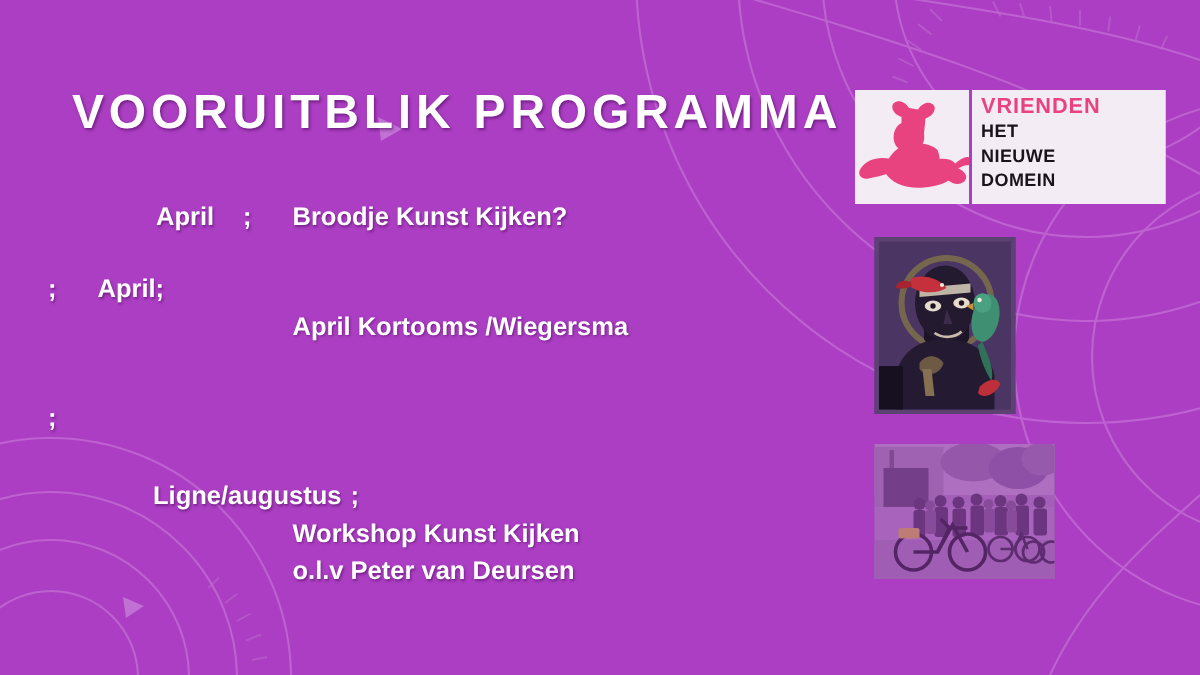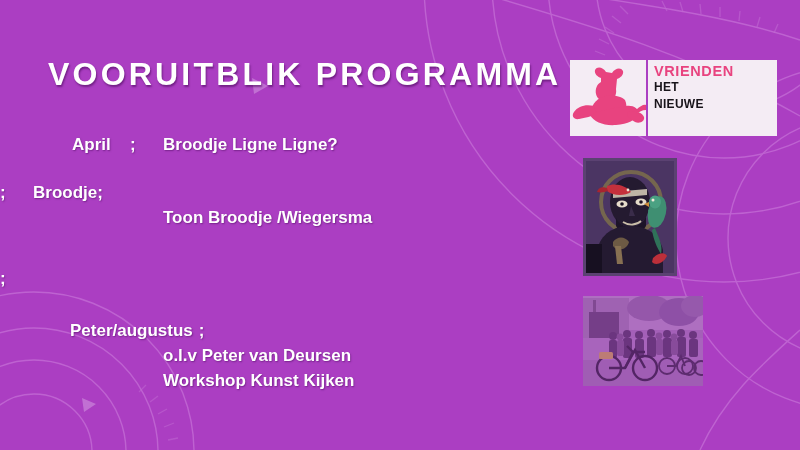--- a/index.html
+++ b/index.html
@@ -41,21 +41,21 @@
     white-space: nowrap;
   }
 
   
   #program {
     position: absolute;
     left: 0;
     top: 132px;
     width: 560px;
   }
-  .entry { position: relative; }
+  .entry { position: relative; padding-left: 32px; }
   .line {
     color: #ffffff;
     font-size: 17px;
     font-weight: bold;
     line-height: 25px;
     text-shadow: 0.8px 1.2px 1.6px rgba(70,8,85,0.5);
     white-space: nowrap;
     display: flex;
   }
   .line .mon {
@@ -219,51 +219,51 @@
   </div>
 
   <div id="title">VOORUITBLIK PROGRAMMA 2025</div>
 
   <div id="program">
 
     <div class="entry">
       <div class="line">
         <span class="mon">April</span>
         <span class="sep">;</span>
-        <span class="val">Broodje Ligne Ligne?</span>
+        <span class="val">Broodje Kunst Kijken?</span>
       </div>
     </div>
 
     <div class="gap-sm"></div>
 
     <div class="entry">
       <div class="line">
         <span class="sep">;</span>
-        <span class="val">Broodje;</span>
+        <span class="val">April;</span>
       </div>
-      <div class="line cont">Toon Broodje /Wiegersma</div>
+      <div class="line cont">April Kortooms /Wiegersma</div>
     </div>
 
     <div class="gap-md"></div>
 
     <div class="entry">
       <div class="line">
         <span class="sep">;</span>
       </div>
     </div>
 
     <div class="gap-lg"></div>
 
     <div class="entry">
       <div class="line wide">
-        <span class="mon">Peter/augustus</span>
+        <span class="mon">Ligne/augustus</span>
         <span class="sep">;</span>
       </div>
+      <div class="line cont">Workshop Kunst Kijken</div>
       <div class="line cont">o.l.v Peter van Deursen</div>
-      <div class="line cont">Workshop Kunst Kijken</div>
     </div>
 
   </div>
 
   <div id="logo">
     <div id="logo-mark">
       <svg width="76" height="76" viewBox="0 0 76 76" xmlns="http://www.w3.org/2000/svg">
         <rect x="0" y="0" width="76" height="76" fill="#f4ecf4"></rect>
         <g fill="#e8437f">
 
@@ -286,20 +286,21 @@
 
           <path d="M66 50 C 70 46, 74 44, 76 45 L 76 50 C 72 50, 69 52, 67 54 Z"></path>
         </g>
       </svg>
     </div>
     <div id="logo-divider"></div>
     <div id="logo-text">
       <div id="logo-vrienden">VRIENDEN</div>
       <div class="logo-dark">HET</div>
       <div class="logo-dark">NIEUWE</div>
+      <div class="logo-dark">DOMEIN</div>
     </div>
   </div>
 
   <div id="painting">
     <svg width="94" height="118" viewBox="0 0 94 118" xmlns="http://www.w3.org/2000/svg">
       <rect x="0" y="0" width="94" height="118" fill="#5b4272"></rect>
       <rect x="3" y="3" width="88" height="112" fill="#4b3563"></rect>
 
       <circle cx="48" cy="44" r="30" fill="none" stroke="#7d6f4a" stroke-width="4" opacity="0.85"></circle>
 

